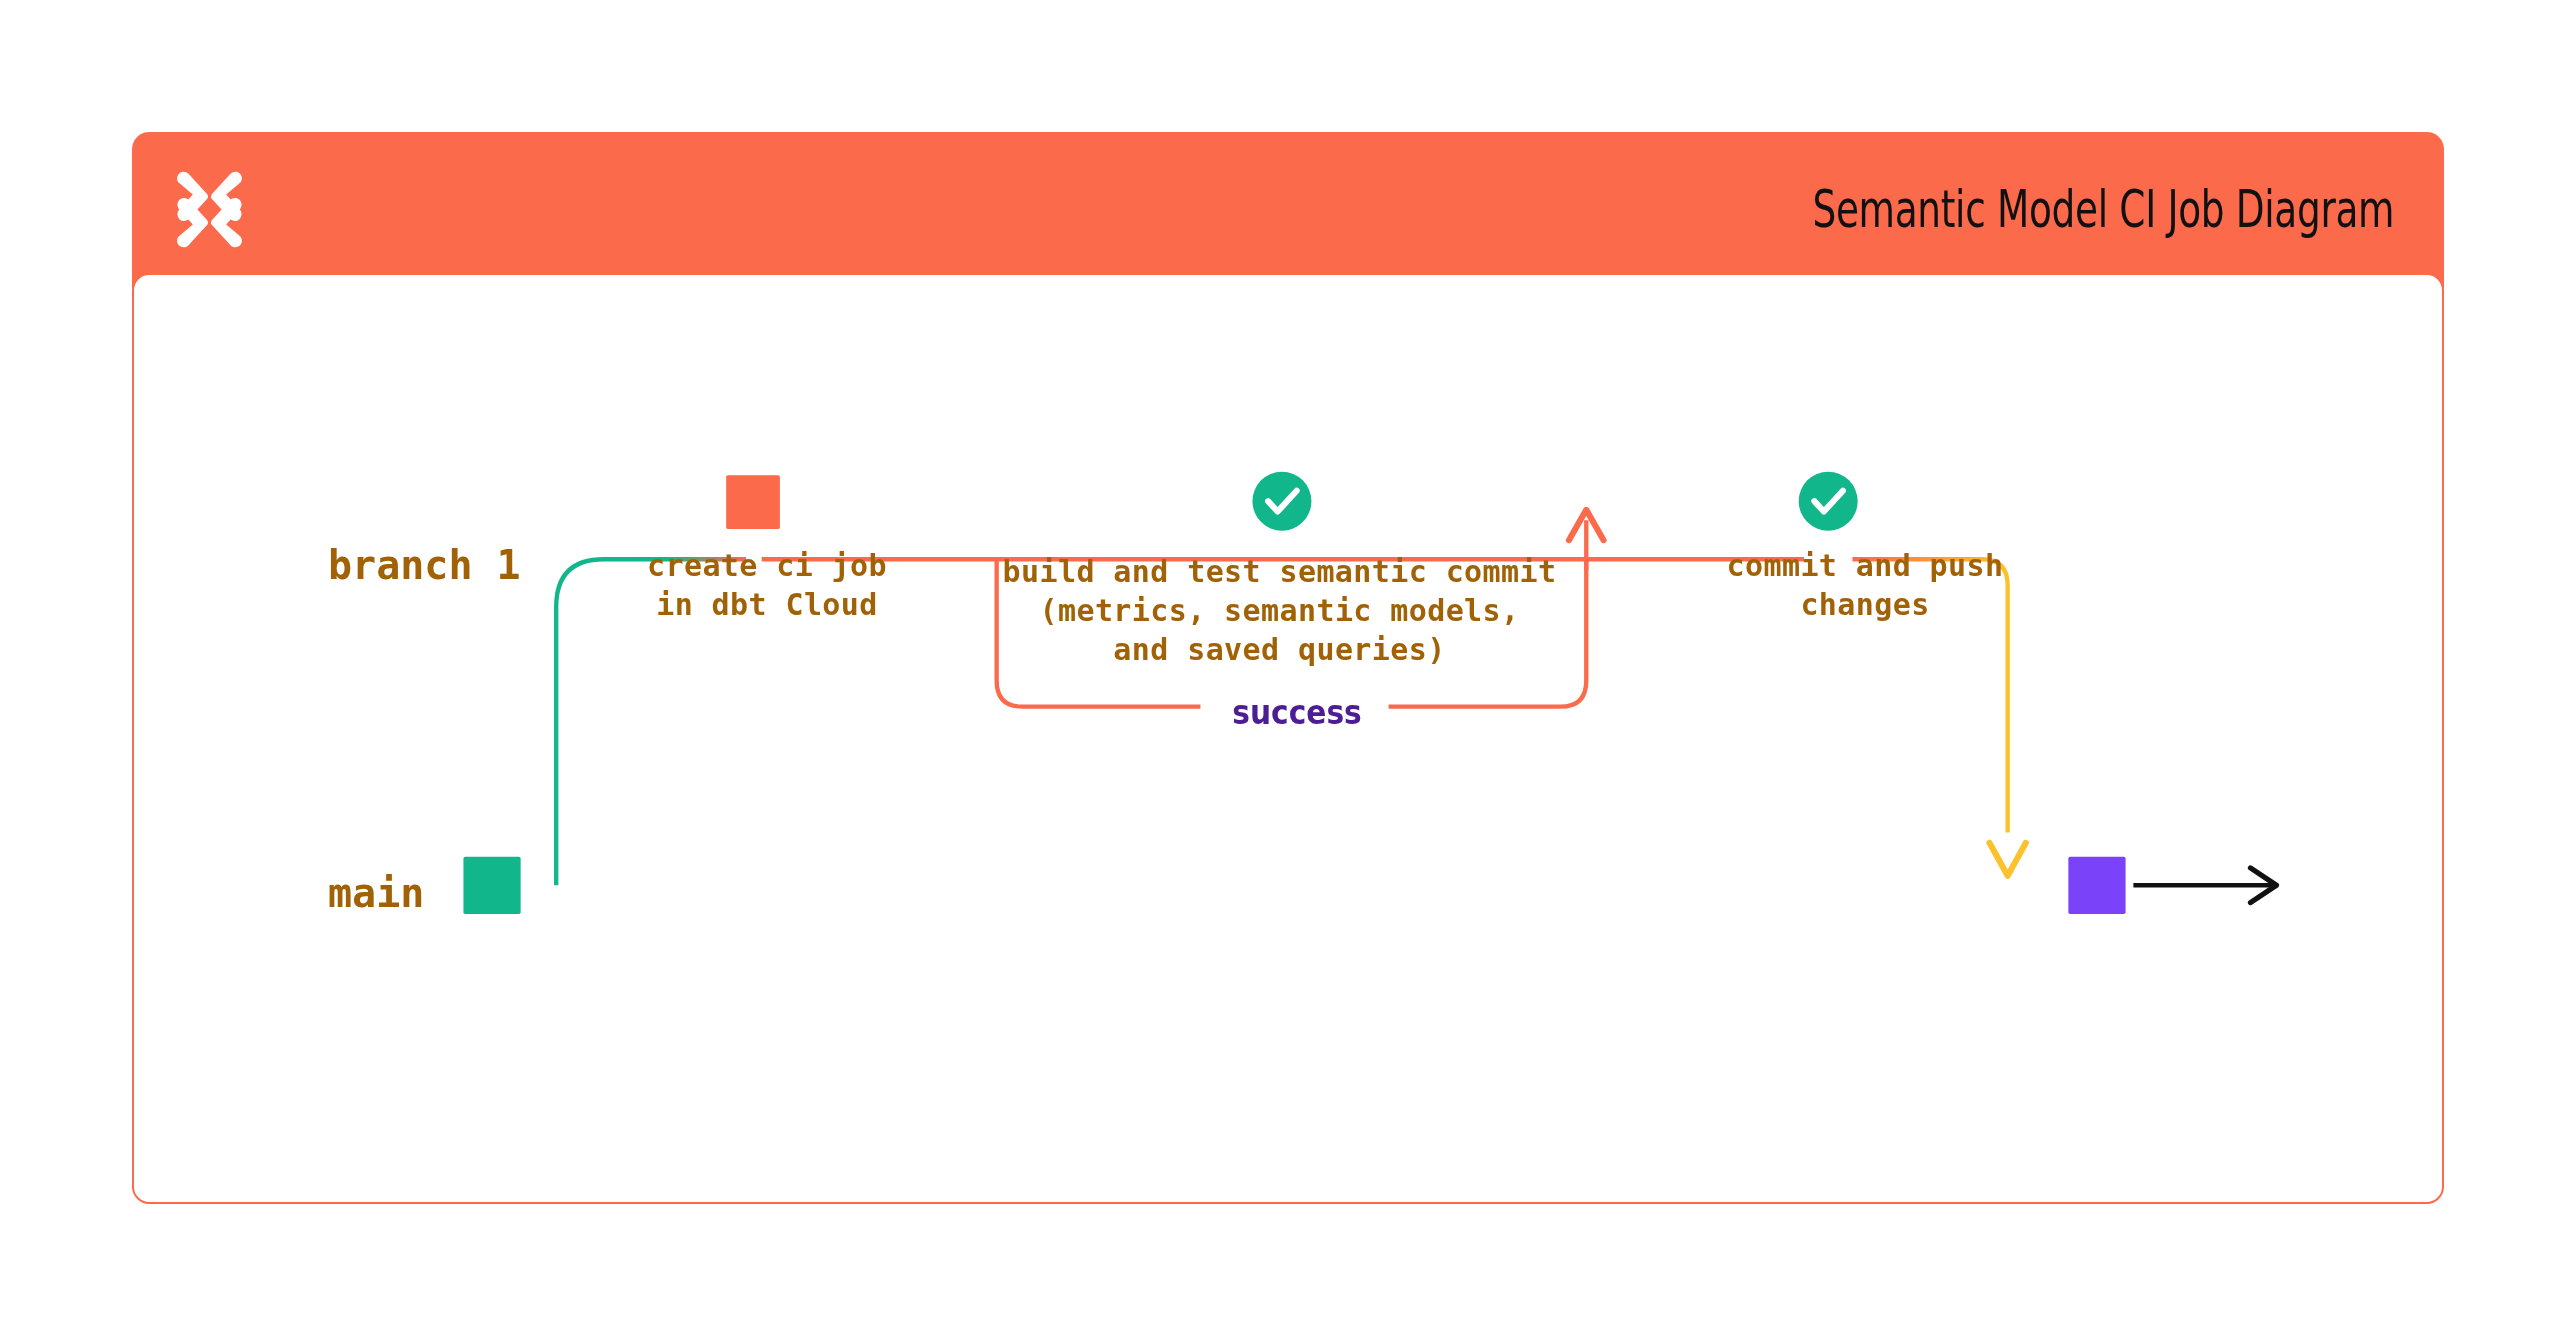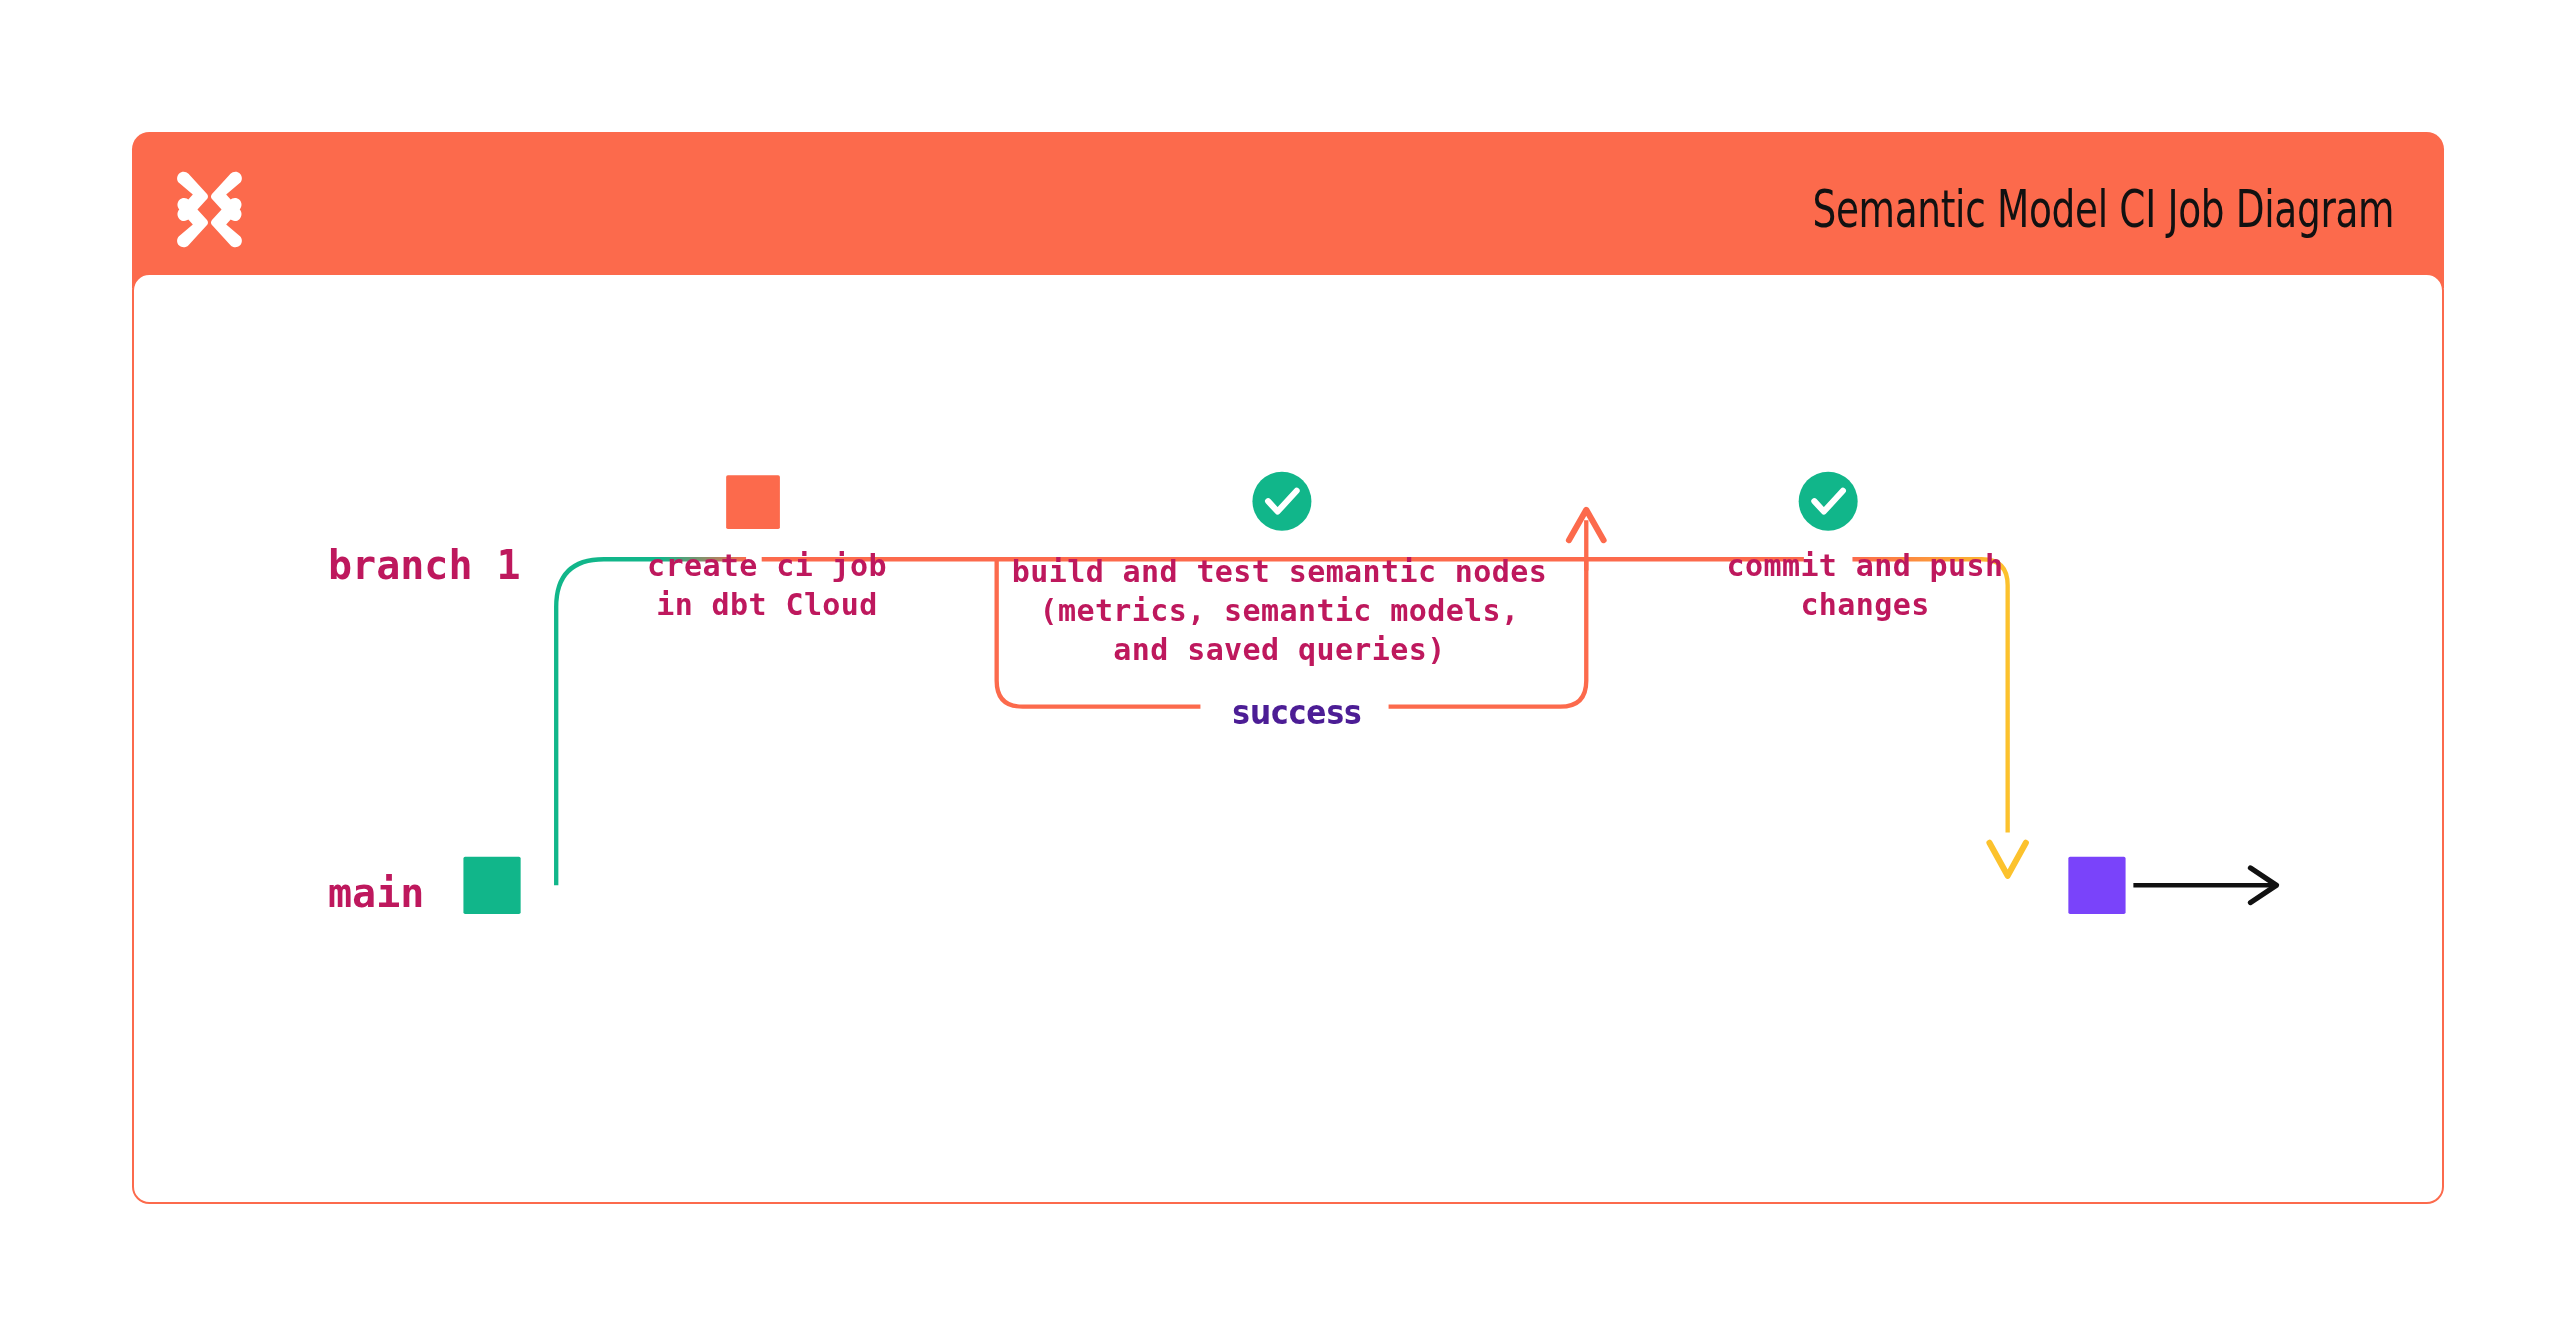--- a/index.html
+++ b/index.html
@@ -84,21 +84,21 @@
     width: 2576px;
     height: 1324px;
     pointer-events: none;
   }
 
   
   .mono {
     position: absolute;
     font-family: "DejaVu Sans Mono", "Liberation Mono", monospace;
     font-weight: 700;
-    color: #be185d;
+    color: #a16207;
     white-space: pre;
     line-height: 1.30;
   }
 
   .branch-label {
     font-size: 40px;
     letter-spacing: 0px;
   }
 
   .node-label {
@@ -214,21 +214,21 @@
     </g>
   </svg>
 
   <div class="mono branch-label lbl-branch1">branch 1</div>
 
   <div class="mono branch-label lbl-main">main</div>
 
   <div class="mono node-label lbl-create">create ci job
 in dbt Cloud</div>
 
-  <div class="mono node-label lbl-build">build and test semantic nodes
+  <div class="mono node-label lbl-build">build and test semantic commit
 (metrics, semantic models,
 and saved queries)</div>
 
   <div class="mono node-label lbl-commit">commit and push
 changes</div>
 
 
   <div class="lbl-success">success</div>
 
 </div>

